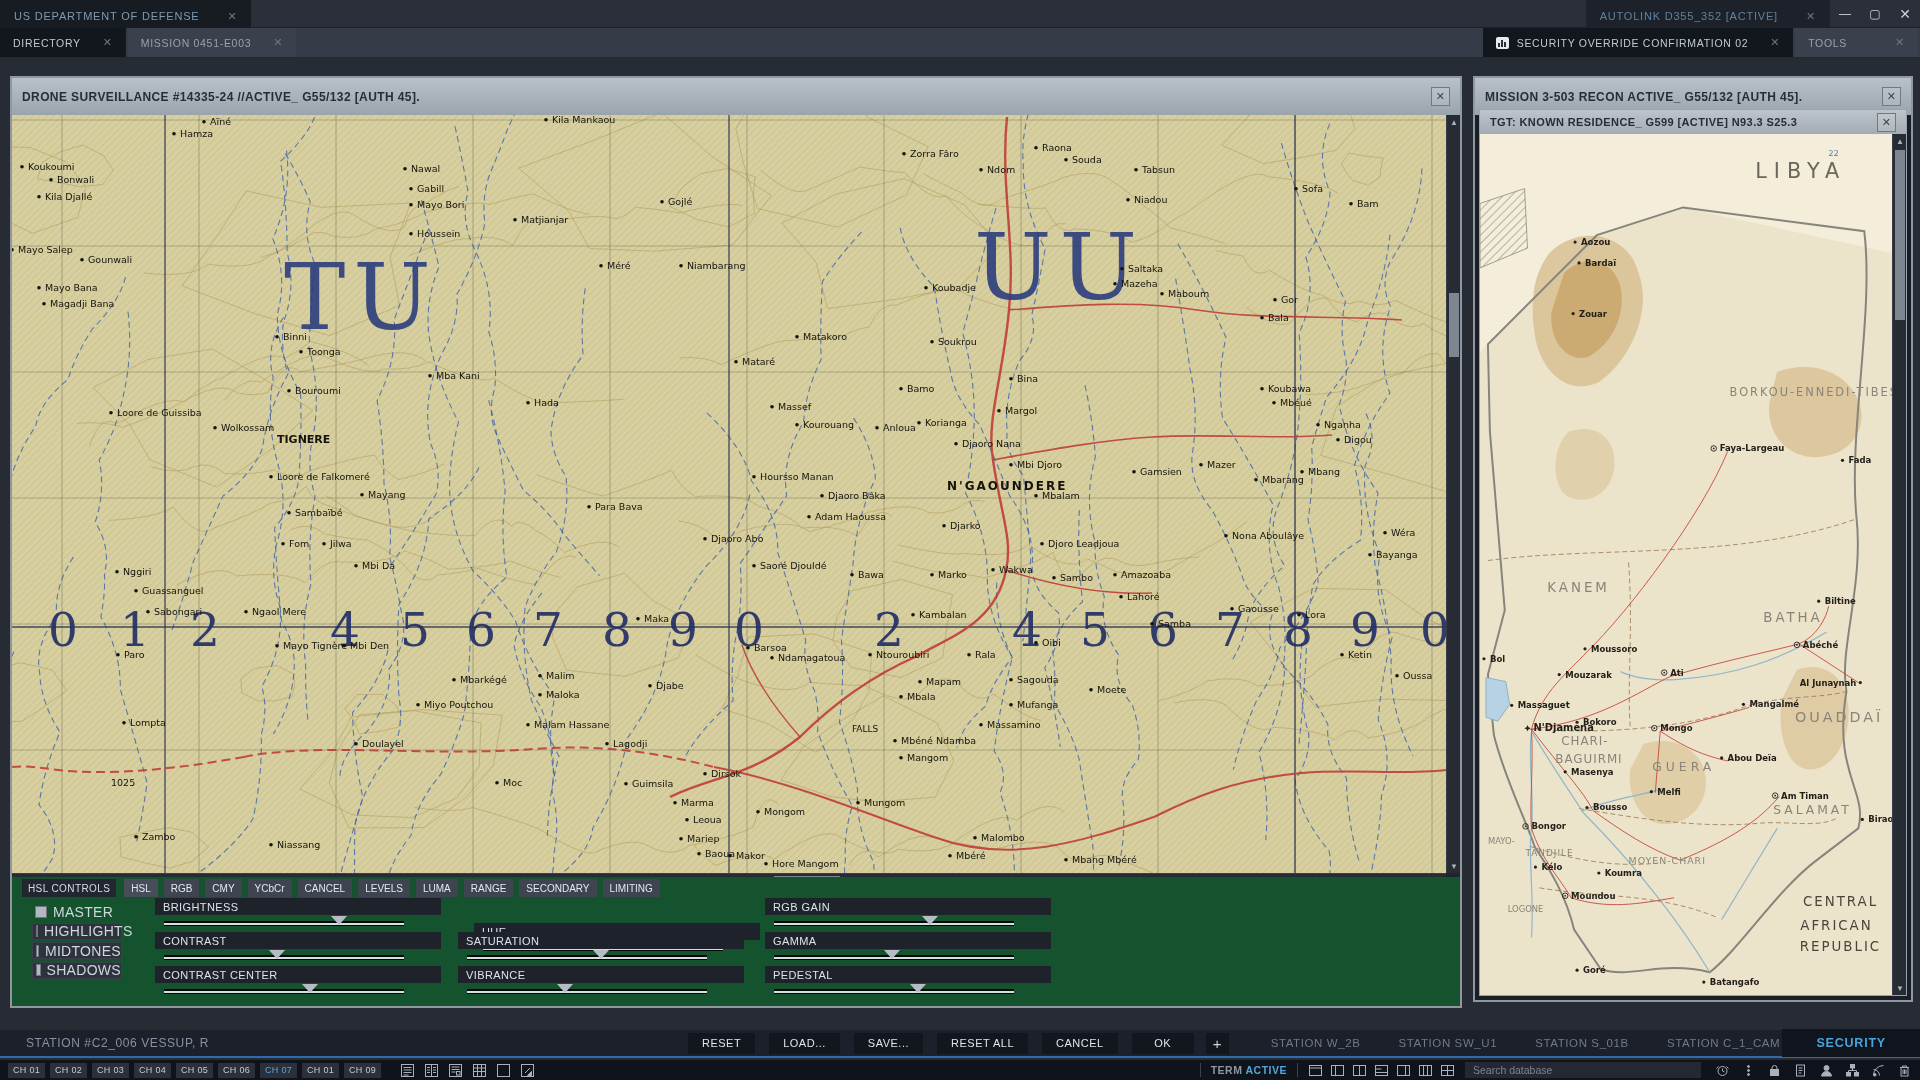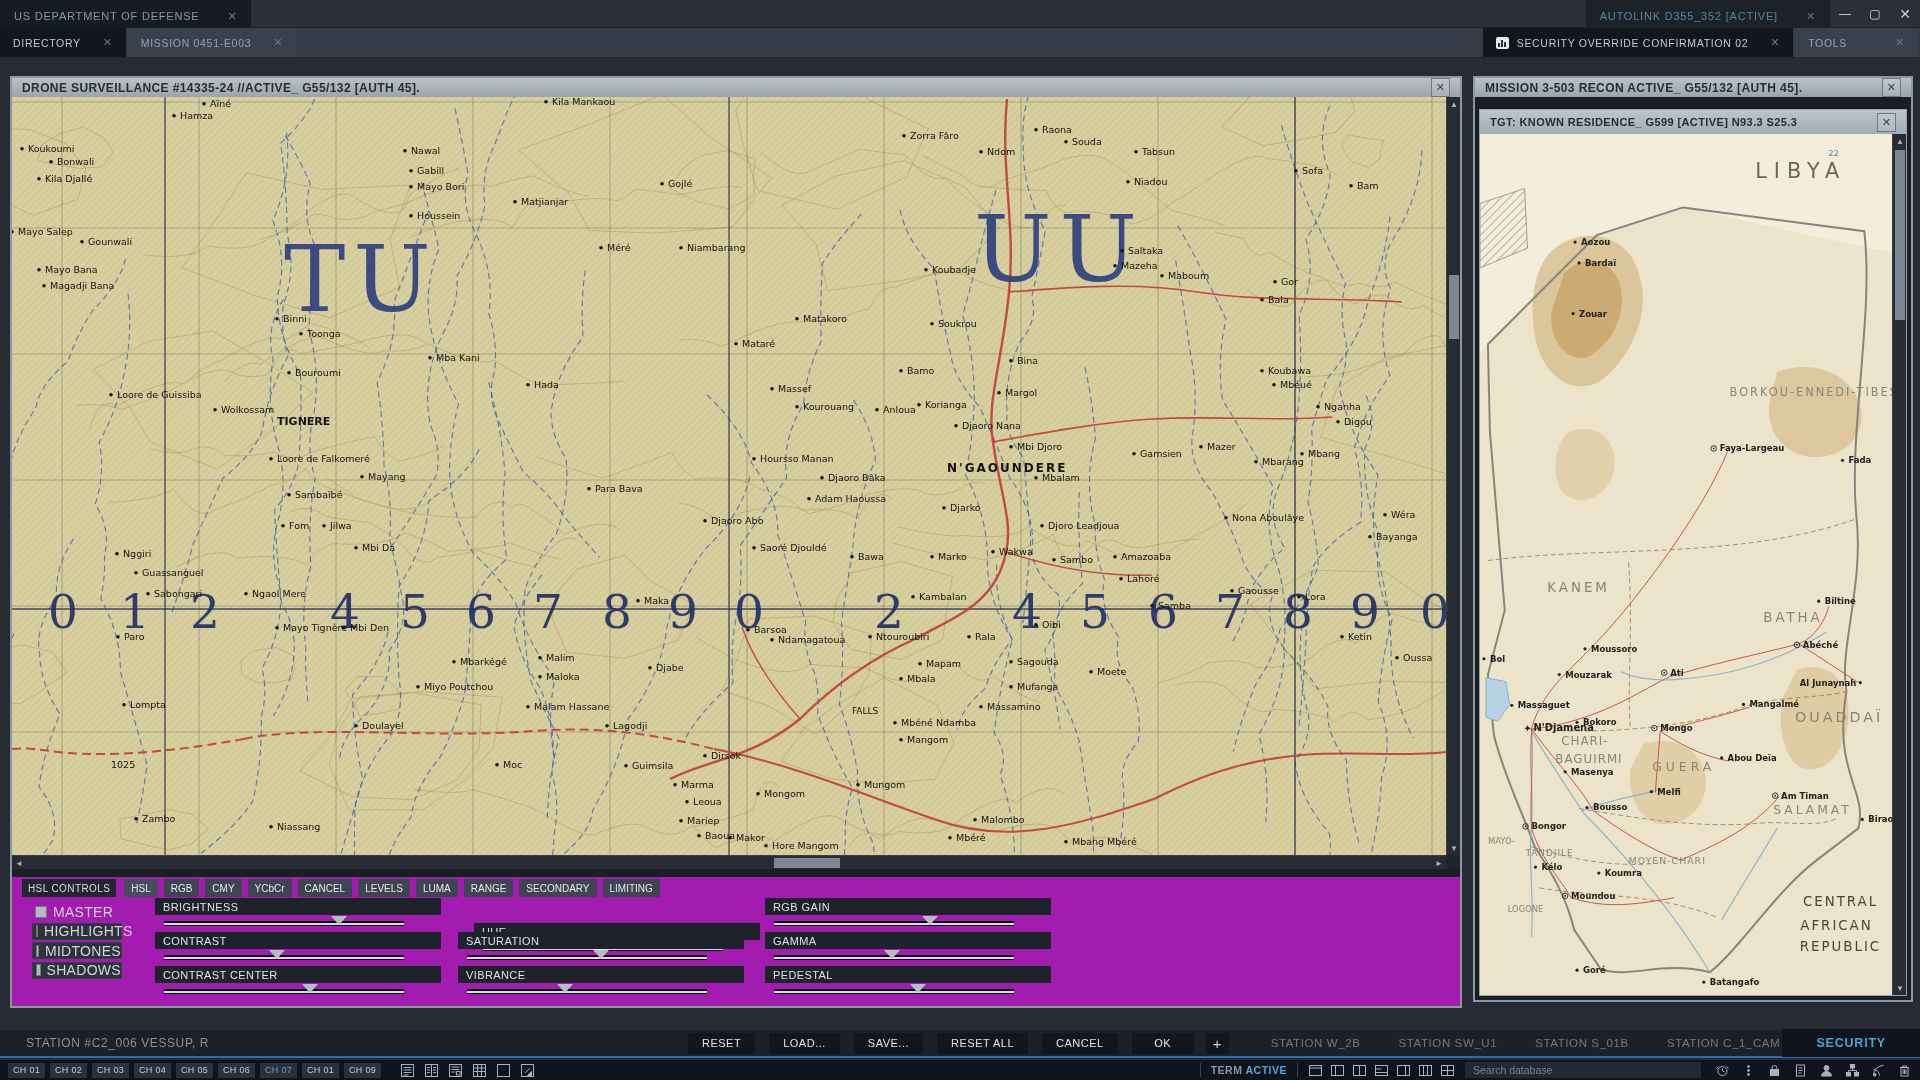--- a/index.html
+++ b/index.html
@@ -28,36 +28,36 @@
 .chart-ico{width:13px;height:12px;background:#e8ebee;border-radius:2px;margin-right:8px;position:relative;}
 .chart-ico i{position:absolute;bottom:2px;width:2px;background:#2a2f38;}
 .chart-ico i:nth-child(1){left:2px;height:4px;}
 .chart-ico i:nth-child(2){left:5px;height:7px;}
 .chart-ico i:nth-child(3){left:8px;height:5px;}
 
 
 .panel{position:absolute;border:2px solid #8f98a1;background:#1a1e25;}
 .left-panel{left:10px;top:76px;width:1452px;height:932px;}
 .right-panel{left:1473px;top:76px;width:440px;height:926px;}
-.ptitle{height:19px;background:linear-gradient(#b9c1c8,#99a4ad);display:flex;align-items:center;padding:0 10px;color:#272d36;font-size:12px;font-weight:bold;letter-spacing:.4px;white-space:nowrap;}
+.ptitle{height:37px;background:linear-gradient(#b9c1c8,#99a4ad);display:flex;align-items:center;padding:0 10px;color:#272d36;font-size:12px;font-weight:bold;letter-spacing:.4px;white-space:nowrap;}
 .ptitle .pclose{margin-left:auto;width:19px;height:19px;border:1px solid #6f7983;display:flex;align-items:center;justify-content:center;color:#3c454f;font-size:11px;font-weight:normal;cursor:pointer;background:rgba(255,255,255,.12);}
 .ptitle.small{height:24px;font-size:11px;background:linear-gradient(#bdc5cb,#a2acb4);}
 .map-wrap{position:relative;width:1448px;height:772px;background:#20242c;}
 #left-map{position:absolute;left:0;top:0;width:1434px;height:758px;display:block;}
 .vscroll{position:absolute;right:0;top:0;width:14px;background:#272b34;border-left:1px solid #3a3f49;}
 .vscroll .sarrow{position:absolute;left:0;width:14px;height:14px;font-size:8px;color:#aab2bb;display:flex;align-items:center;justify-content:center;cursor:pointer;}
 .vscroll .sarrow.bottom{bottom:0;}
 .vthumb{position:absolute;left:2px;width:10px;background:#7e8791;cursor:pointer;}
 .hscroll{position:absolute;left:0;bottom:0;height:14px;width:1434px;background:#272b34;border-top:1px solid #3a3f49;}
 .hscroll .sarrow{position:absolute;top:0;width:14px;height:14px;font-size:8px;color:#aab2bb;display:flex;align-items:center;justify-content:center;cursor:pointer;}
 .hscroll .sarrow.rt{right:0;}
 .hthumb{position:absolute;top:2px;height:10px;background:#7e8791;cursor:pointer;}
 
 
-.controls{position:absolute;left:0;bottom:0;width:1448px;height:129px;background:#a21caf;}
+.controls{position:absolute;left:0;bottom:0;width:1448px;height:129px;background:#14532d;}
 .ctl-tabs{position:absolute;left:0;top:2px;height:18px;display:flex;align-items:stretch;padding-left:10px;}
 .ctl-label{background:#22262e;color:#d5dde3;font-size:10px;letter-spacing:.4px;display:flex;align-items:center;padding:0 6px;margin-right:8px;}
 .hsl-tab{background:#3f4550;color:#e3e9ee;font-size:10px;display:flex;align-items:center;padding:0 7px;margin-right:6px;cursor:pointer;}
 .hsl-tab.active{background:#474d59;}
 .chk-row{position:absolute;left:20px;width:90px;height:17px;display:flex;align-items:center;cursor:pointer;}
 .chk-row.boxed{background:#2d323c;border:1px solid #3a404b;}
 .chk{width:12px;height:12px;background:#b2b8bf;border:1px solid #6e757d;margin:0 6px 0 3px;}
 .chk-row span{color:#cfd6dd;font-size:14px;letter-spacing:.3px;}
 .slider{position:absolute;width:286px;}
 .slider .slabel{height:17px;background:#1d222b;color:#dde3e9;font-size:11px;letter-spacing:.4px;display:flex;align-items:center;padding-left:8px;}

